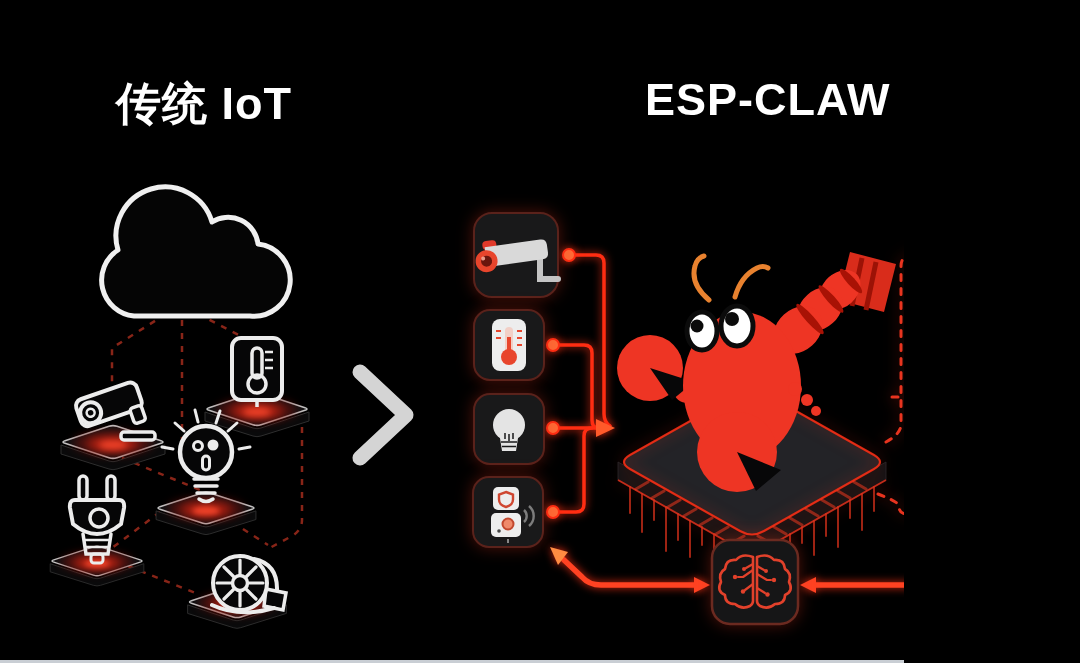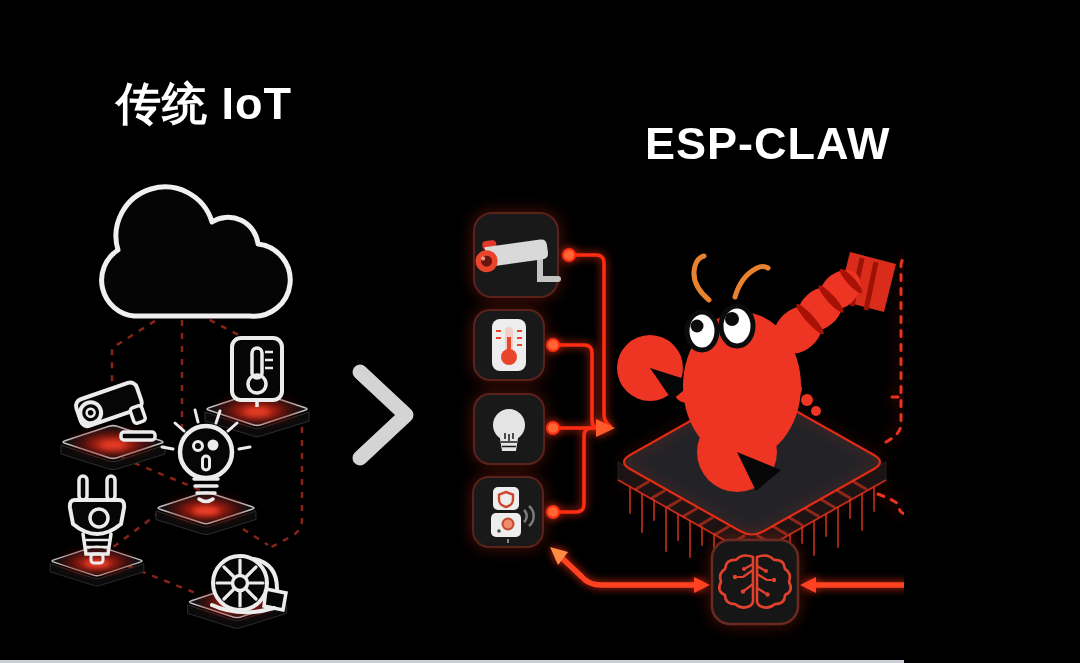--- a/index.html
+++ b/index.html
@@ -1,20 +1,20 @@
 <!DOCTYPE html>
 <html><head>
 <meta charset="utf-8">
 <style>
   html,body { margin:0; padding:0; background:#000; }
   .canvas { position:relative; width:904px; height:663px; background:#000; overflow:hidden;
             font-family:"Liberation Sans", sans-serif; }
   .title { position:absolute; color:#ffffff; font-weight:700; font-size:45px; letter-spacing:1px; }
   .title-left  { left:116px; top:74px; }
-  .title-right { left:645px; top:74px;margin-top:44px; }
+  .title-right { left:645px; top:74px; }
   .scene { position:absolute; left:0; top:0; }
   .bottom-strip { position:absolute; left:0; bottom:0; width:100%; height:3px; background:#c9ced4; }
   .blur3 { filter: blur(3px); }
   .blur5 { filter: blur(5px); }
   .glow-red  { filter: drop-shadow(0 0 4px rgba(255,48,20,0.9)); }
   .glow-soft { filter: drop-shadow(0 0 7px rgba(255,48,20,0.55)); }
   .tile-glow { filter: drop-shadow(0 0 8px rgba(220,50,25,0.35)); }
 </style>
 </head>
 <body>

